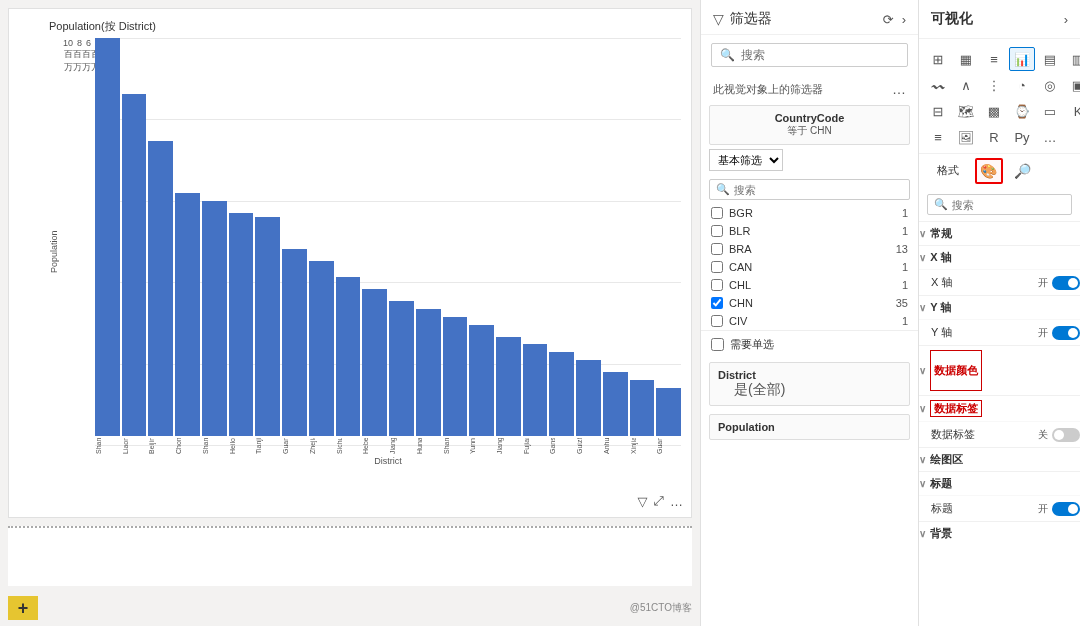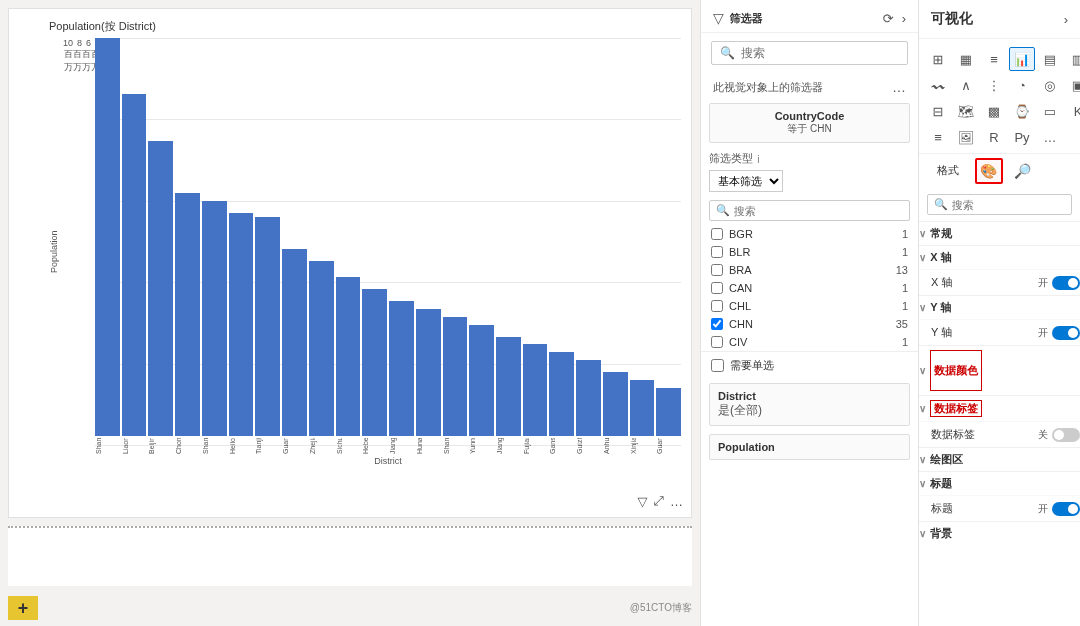--- a/index.html
+++ b/index.html
@@ -184,22 +184,22 @@
       align-items: center;
       padding: 10px 12px 6px 12px;
       border-bottom: 1px solid #f0f0f0;
       gap: 6px;
     }
     .filter-header-icon {
       color: #555;
       font-size: 14px;
     }
     .filter-header-title {
-      font-size: 11px;
-      font-weight: 700;
+      font-size: 14px;
+      font-weight: 400;
       color: #333;
       flex: 1;
     }
     .filter-header-icons {
       display: flex;
       gap: 8px;
     }
     .filter-search-box {
       margin: 8px 10px;
       display: flex;
@@ -312,22 +312,23 @@
       border-radius: 2px;
       background: #fafafa;
       padding: 6px 8px;
     }
     .district-title {
       font-size: 11px;
       font-weight: 700;
       color: #333;
     }
     .district-subtitle {
-      font-size: 12px;
-      color: #555;
+      font-size: 14px;
+      color: #555;
+      margin-left: 16px;
     }
     .population-section {
       margin: 4px 8px;
       border: 1px solid #ddd;
       border-radius: 2px;
       background: #fafafa;
       padding: 6px 8px;
     }
     .population-title {
       font-size: 11px;
@@ -633,24 +634,20 @@
     <div class="section-label">
       <span>此视觉对象上的筛选器</span>
       <span style="cursor:pointer;font-size:14px;">…</span>
     </div>
 
     <div class="filter-card">
       <div class="filter-card-title">CountryCode</div>
       <div class="filter-card-subtitle">等于 CHN</div>
     </div>
 
-    <div class="filter-type-row">
-      <span>筛选类型</span>
-      <span style="font-size:11px;color:#888;">ℹ</span>
-    </div>
     <div style="padding:0 8px 4px 8px;">
       <select class="filter-type-select">
         <option>基本筛选</option>
       </select>
     </div>
 
     <div class="filter-list-search">
       <span style="color:#888;font-size:11px;">🔍</span>
       <input type="text" placeholder="搜索" style="">
     </div>

